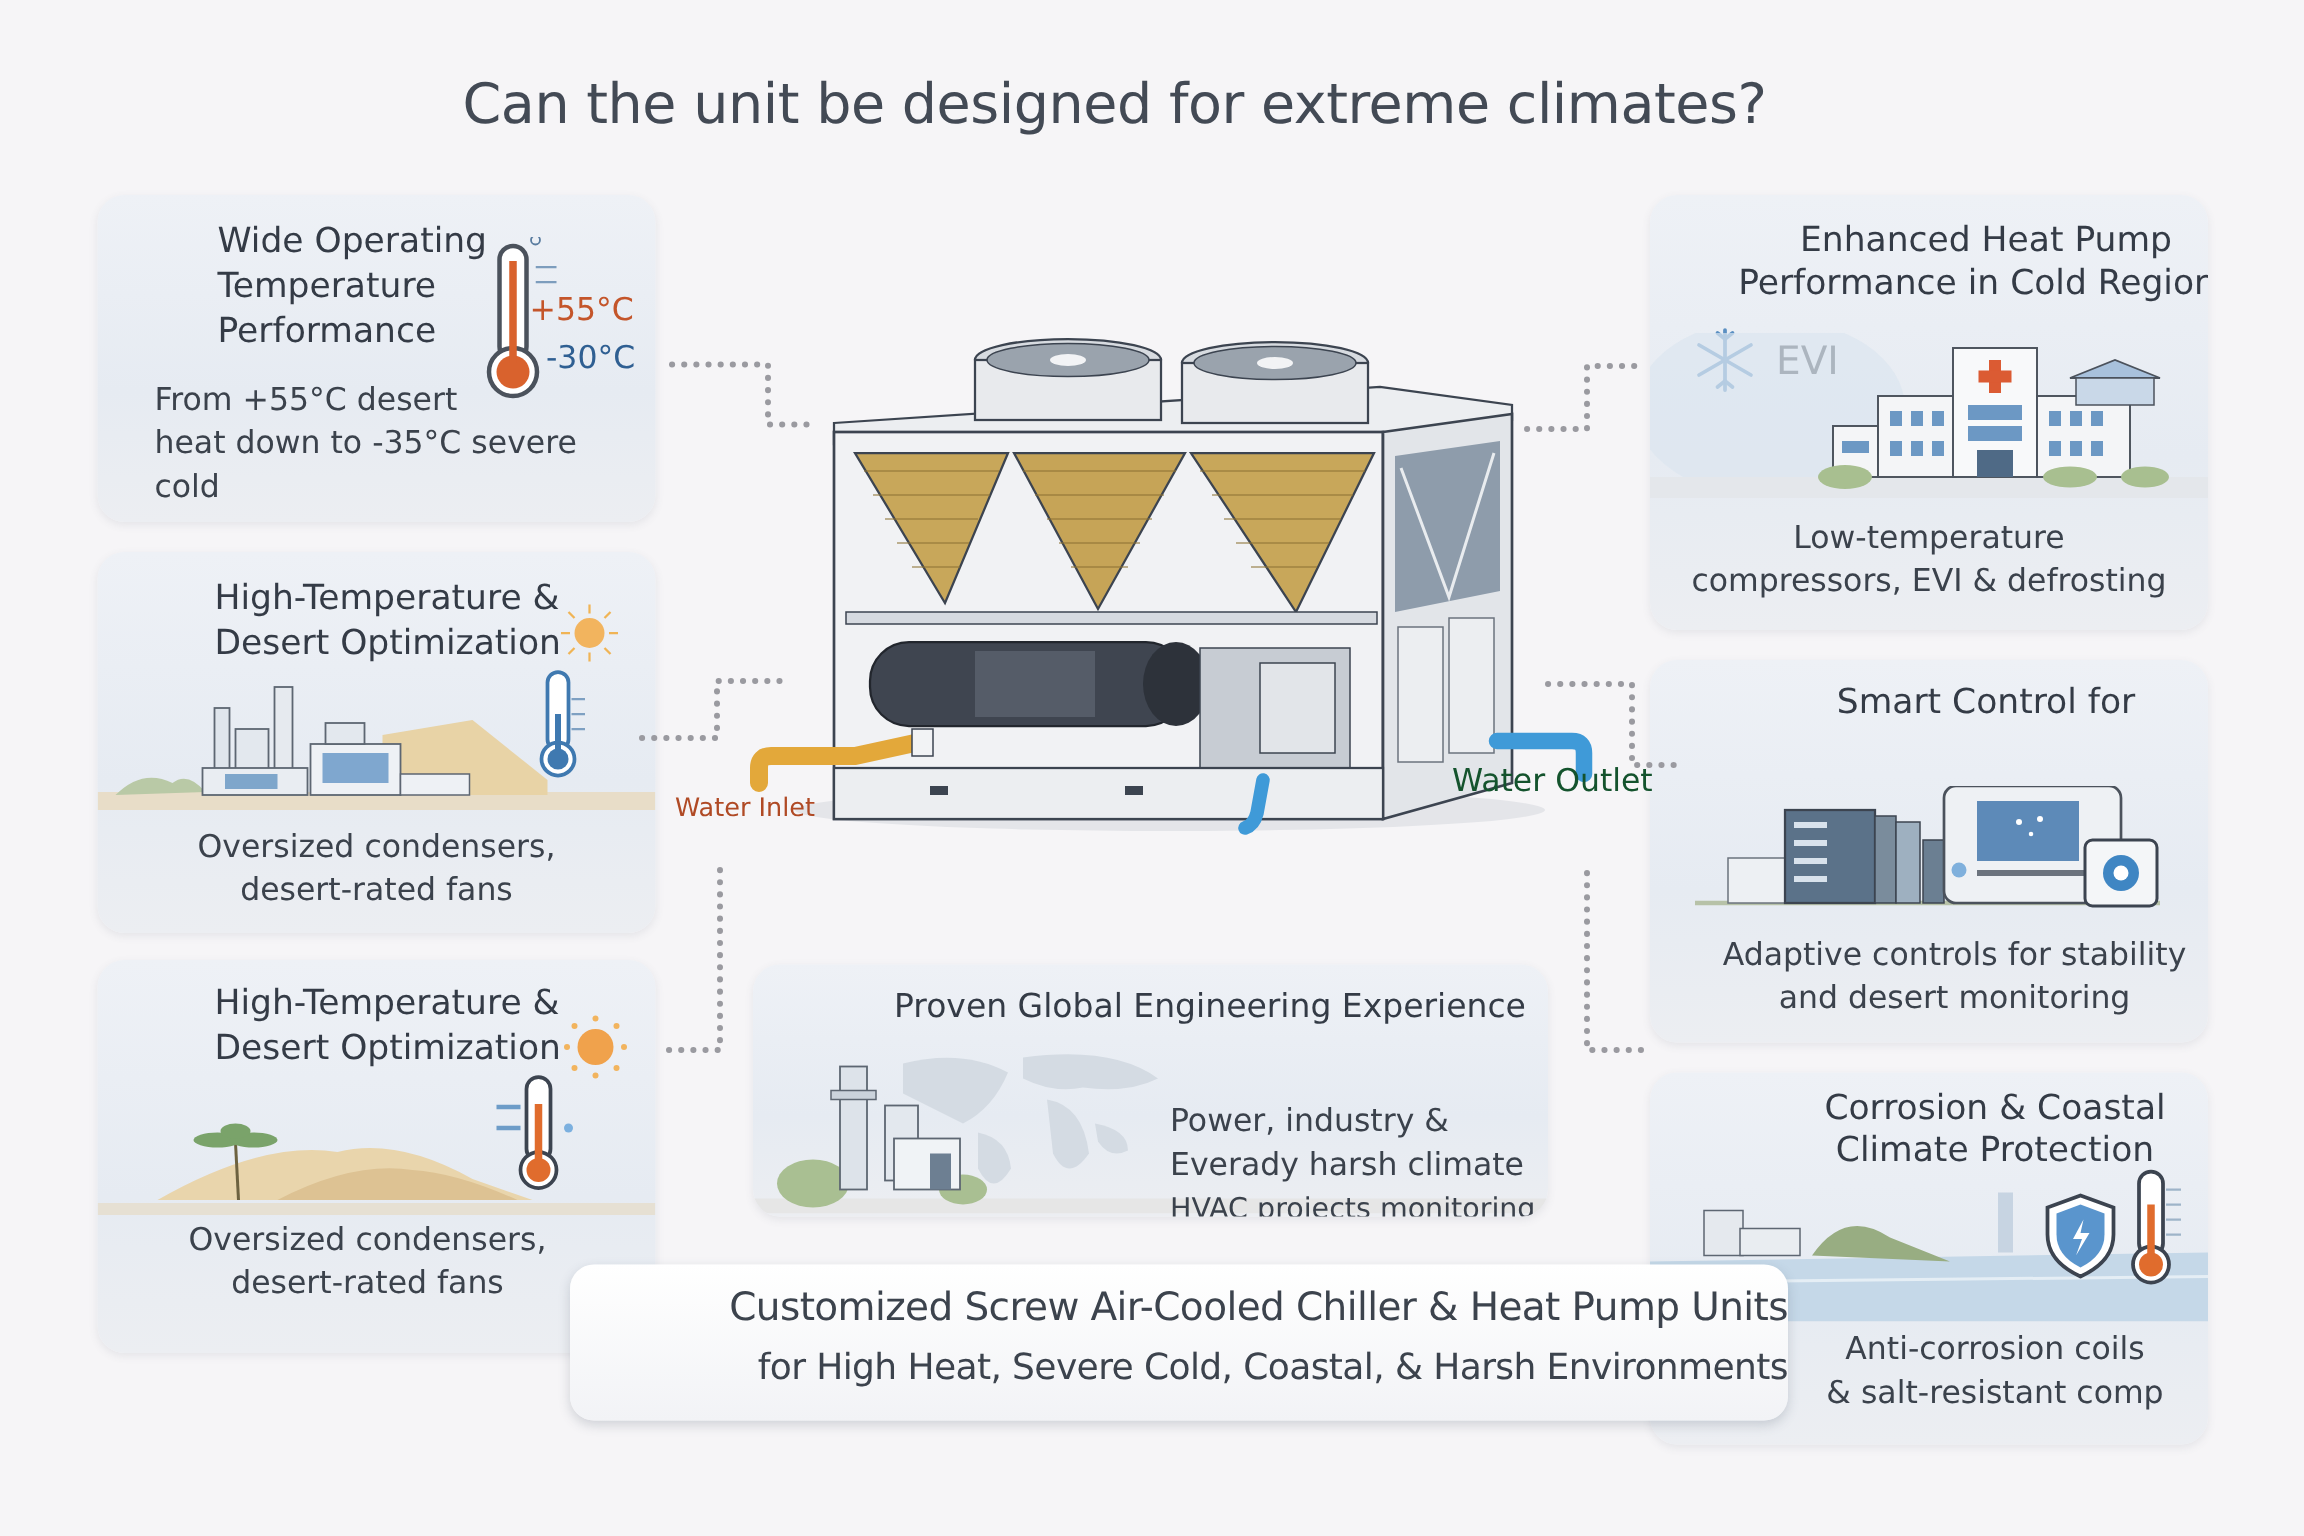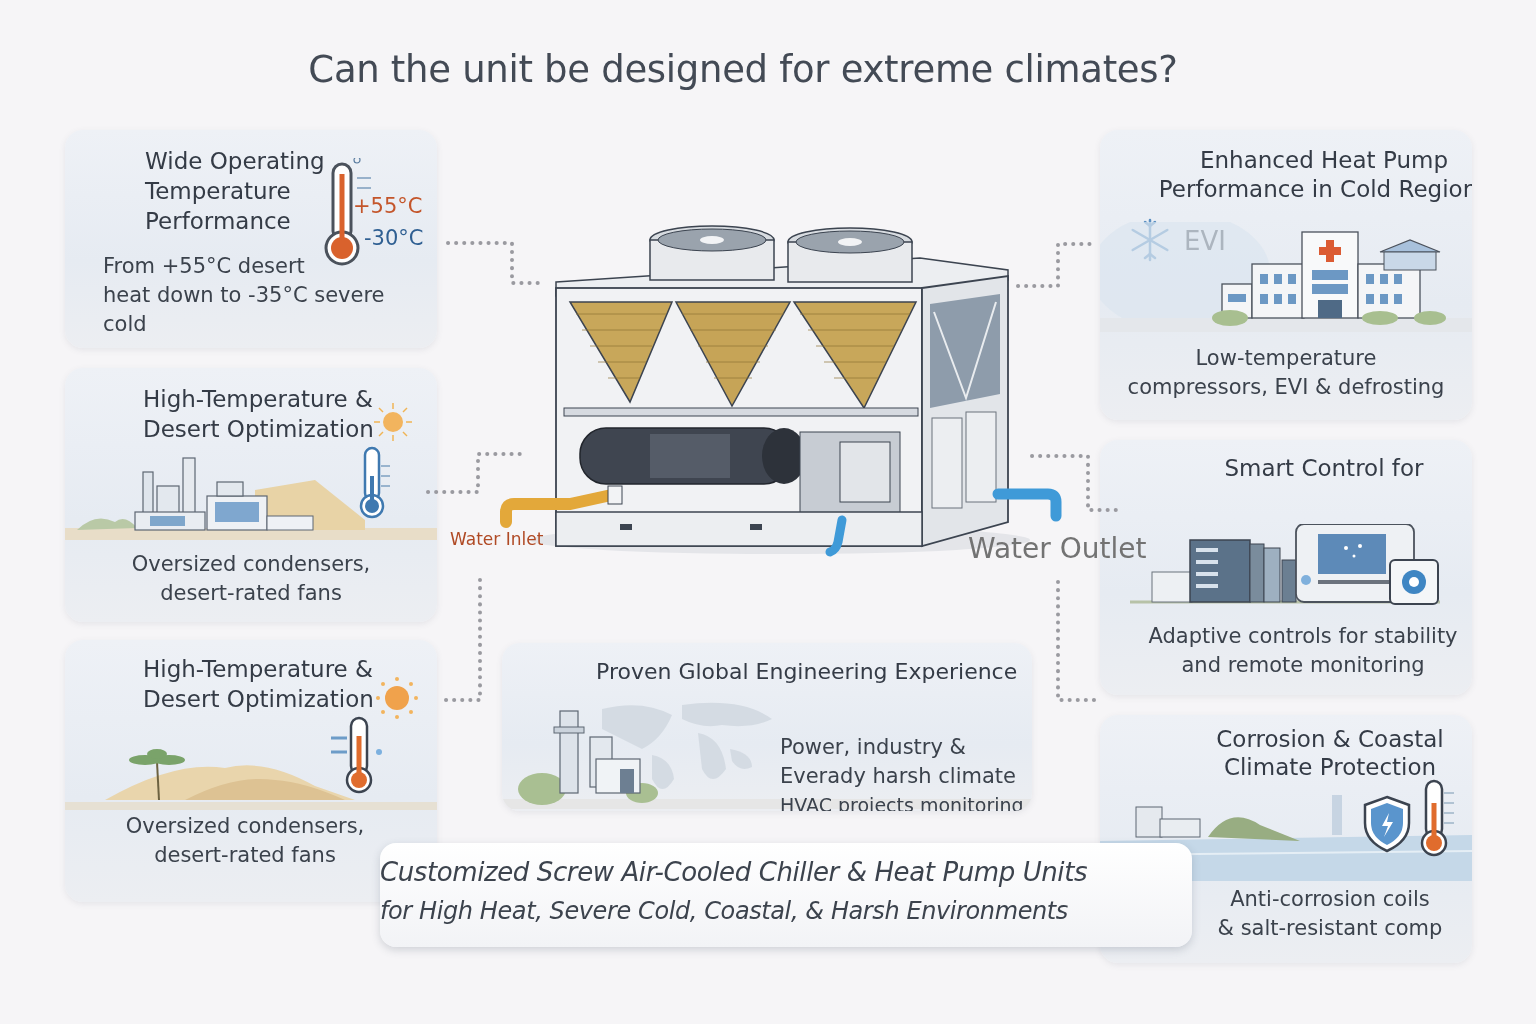--- a/index.html
+++ b/index.html
@@ -27,28 +27,27 @@
   }
   .card h2 {
     position: absolute; font-size: 23px; font-weight: 500; color: #343b46; line-height: 30px; margin-left: 38px;
   }
   .card p {
     position: absolute; font-size: 21px; color: #3b424c; line-height: 29px;
   }
   .center { text-align: center; }
   .dots { position: absolute; }
   .label-inlet { position: absolute; left: 450px; top: 529px; font-size: 17px; color: #b04a25; }
-  .label-outlet { position: absolute; left: 968px; top: 532px; font-size: 28px; color: #737373; }
+  .label-outlet { position: absolute; left: 968px; top: 508px; font-size: 21px; color: #14532d; }
   .banner {
     position: absolute; left: 380px; top: 843px; width: 812px; height: 104px;
     background: linear-gradient(180deg, #ffffff 0%, #f2f3f6 100%);
     border-radius: 16px;
     box-shadow: 0 3px 8px rgba(70,80,100,0.22);
-    text-align: left;
-    font-style: italic;
+    text-align: right;
   }
   .banner .l1 { font-size: 26px; font-weight: 500; color: #3c434d; padding-top: 14px; letter-spacing: -0.4px; }
   .banner .l2 { font-size: 24px; font-weight: 500; color: #3c434d; padding-top: 10px; letter-spacing: -0.4px; }
   svg { display: block; }
 </style>
 </head>
 <body>
 
 <div class="title">Can the unit be designed for extreme climates?</div>
 
@@ -278,21 +277,21 @@
         </g>
       <rect x="218" y="56" width="80" height="4" fill="#6b737d"></rect>
       <circle cx="206" cy="56" r="5" fill="#7fb0dc"></circle>
       <rect x="290" y="36" width="48" height="44" rx="5" fill="#f4f6f8" stroke="#3c4450" stroke-width="2"></rect>
       <circle cx="314" cy="58" r="12" fill="#3f86c3"></circle>
       <circle cx="314" cy="58" r="5" fill="#fff"></circle>
     </svg>
   </div>
   <p class="center" style="left:0; width:406px; top:182px;">
     <span>Adaptive controls for stability</span><br>
-    <span>and remote monitoring</span>
+    <span>and desert monitoring</span>
   </p>
 </div>
 
 <div class="card" style="left:1100px; top:715px; width:372px; height:248px;">
   <h2 class="center" style="left:0; width:384px; top:10px; line-height:28px;">
     <span>Corrosion &amp; Coastal</span><br>
     <span>Climate Protection</span>
   </h2>
   <div class="scene" style="top:70px; height:96px;">
     <svg width="372" height="96" viewBox="0 0 372 96">

